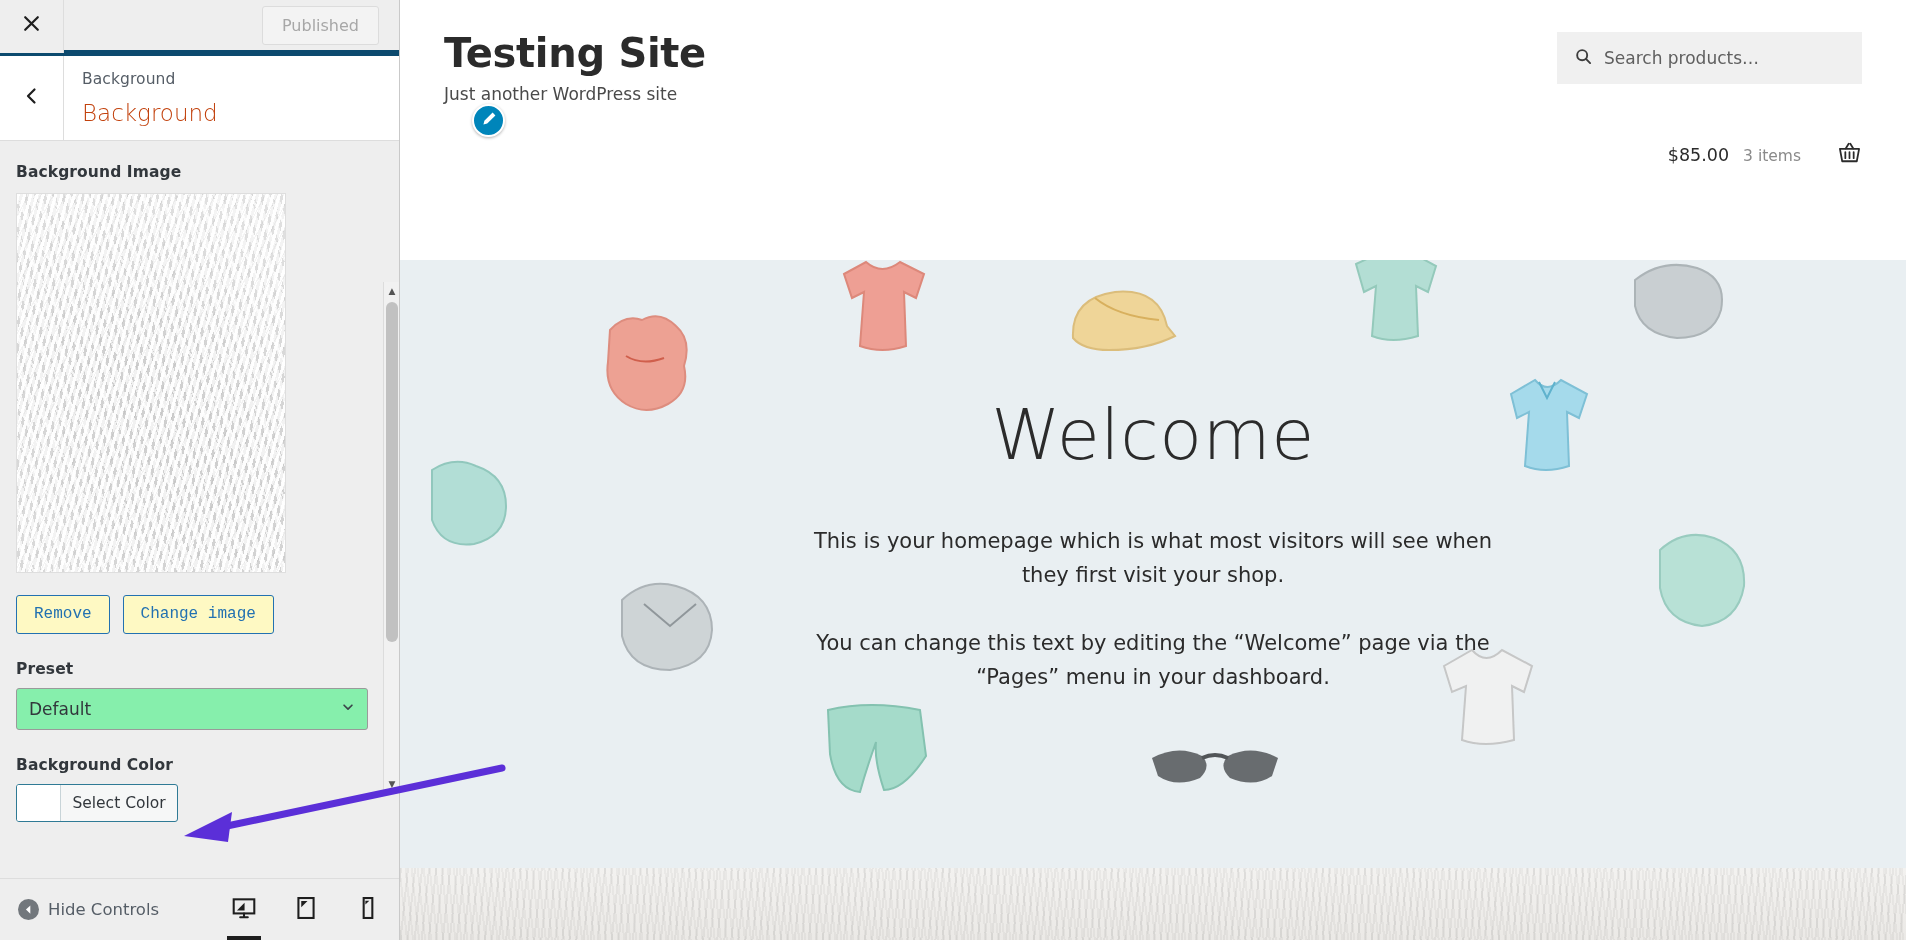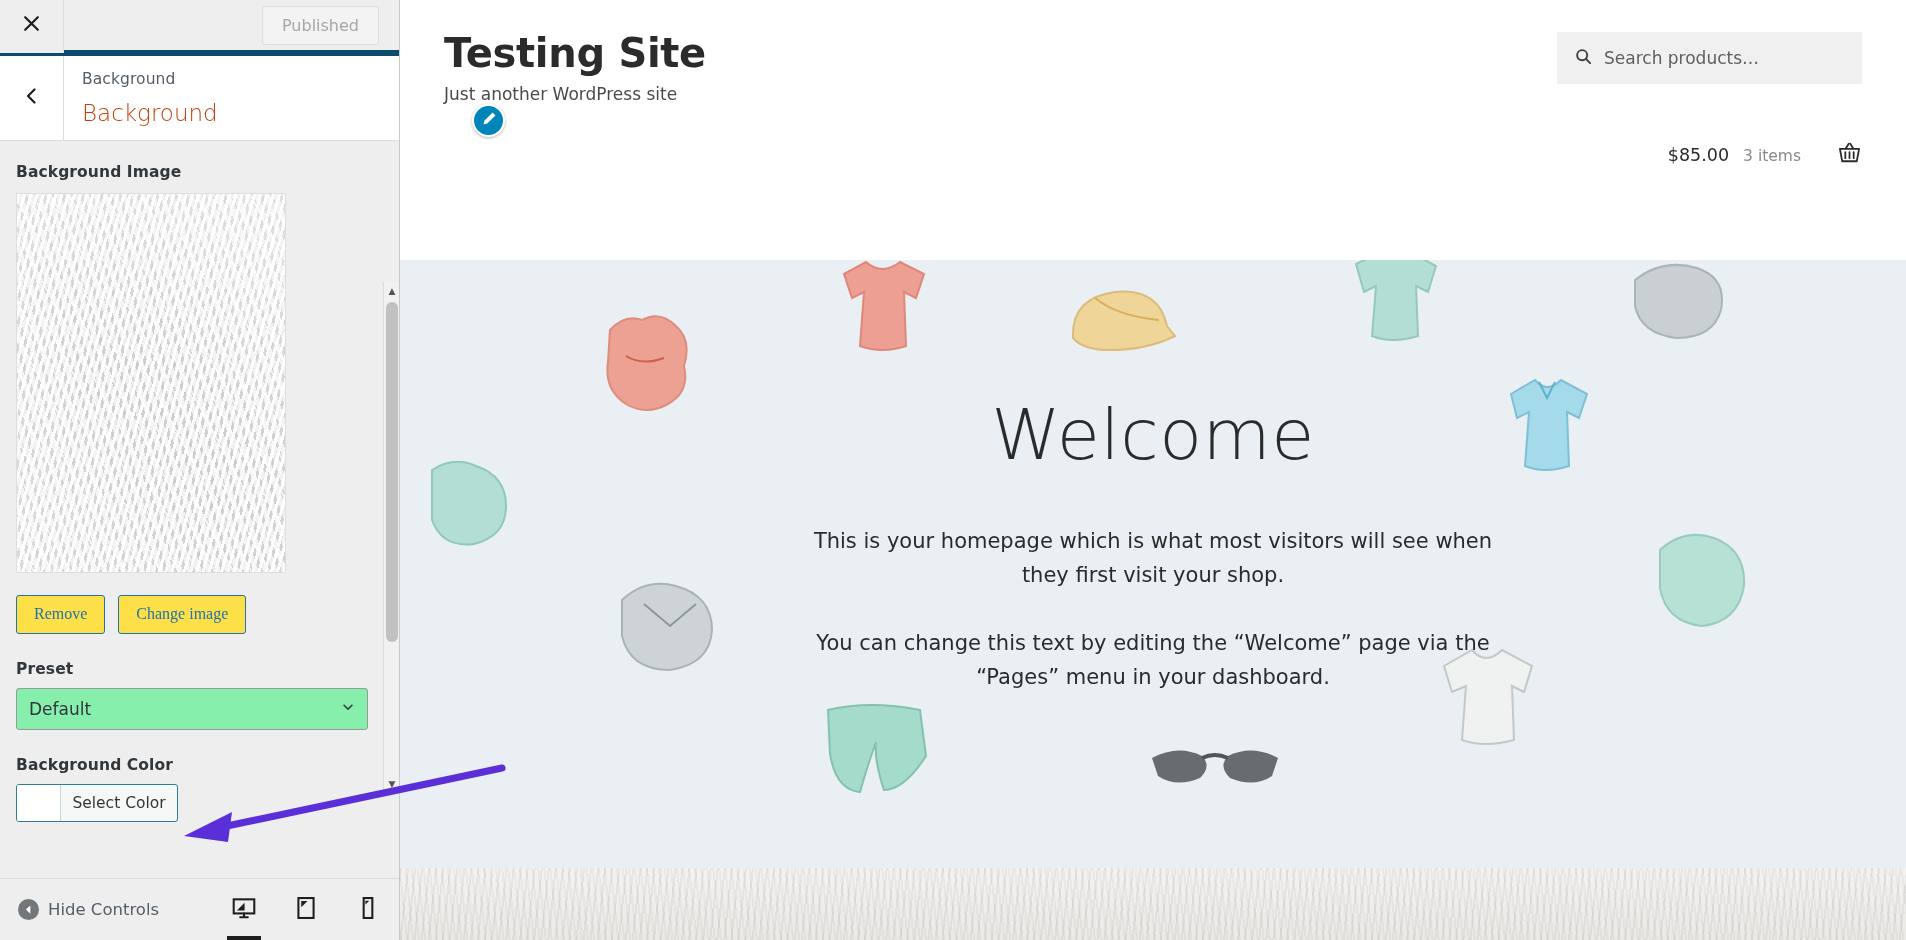--- a/index.html
+++ b/index.html
@@ -96,27 +96,27 @@
       linear-gradient(#efefef, #e7e7e7);
   }
   .cz-thumb::after {
     content: ""; position: absolute; inset: 0;
     background:
       repeating-linear-gradient(118deg, transparent 0 10px, rgba(0,0,0,.045) 10px 11px),
       repeating-linear-gradient(62deg, transparent 0 14px, rgba(255,255,255,.7) 14px 16px);
   }
   .cz-btnrow { display: flex; gap: 13px; margin-top: 22px; }
   .cz-btn {
-    background: #fde047;
+    background: #fef9c3;
     border: 1px solid #2271b1;
     color: #2271b1;
     border-radius: 3px;
     font-size: 16px;
     padding: 8px 17px;
-    font-family: Liberation Serif, serif;
+    font-family: Liberation Mono, monospace;
     cursor: pointer;
     line-height: 1.3;
   }
   .cz-section { margin-top: 26px; }
   .cz-section .cz-label { margin-bottom: 10px; }
   .cz-select {
     width: 352px; height: 42px;
     background: #86efac;
     border: 1px solid #9a9a9a;
     border-radius: 3px;

